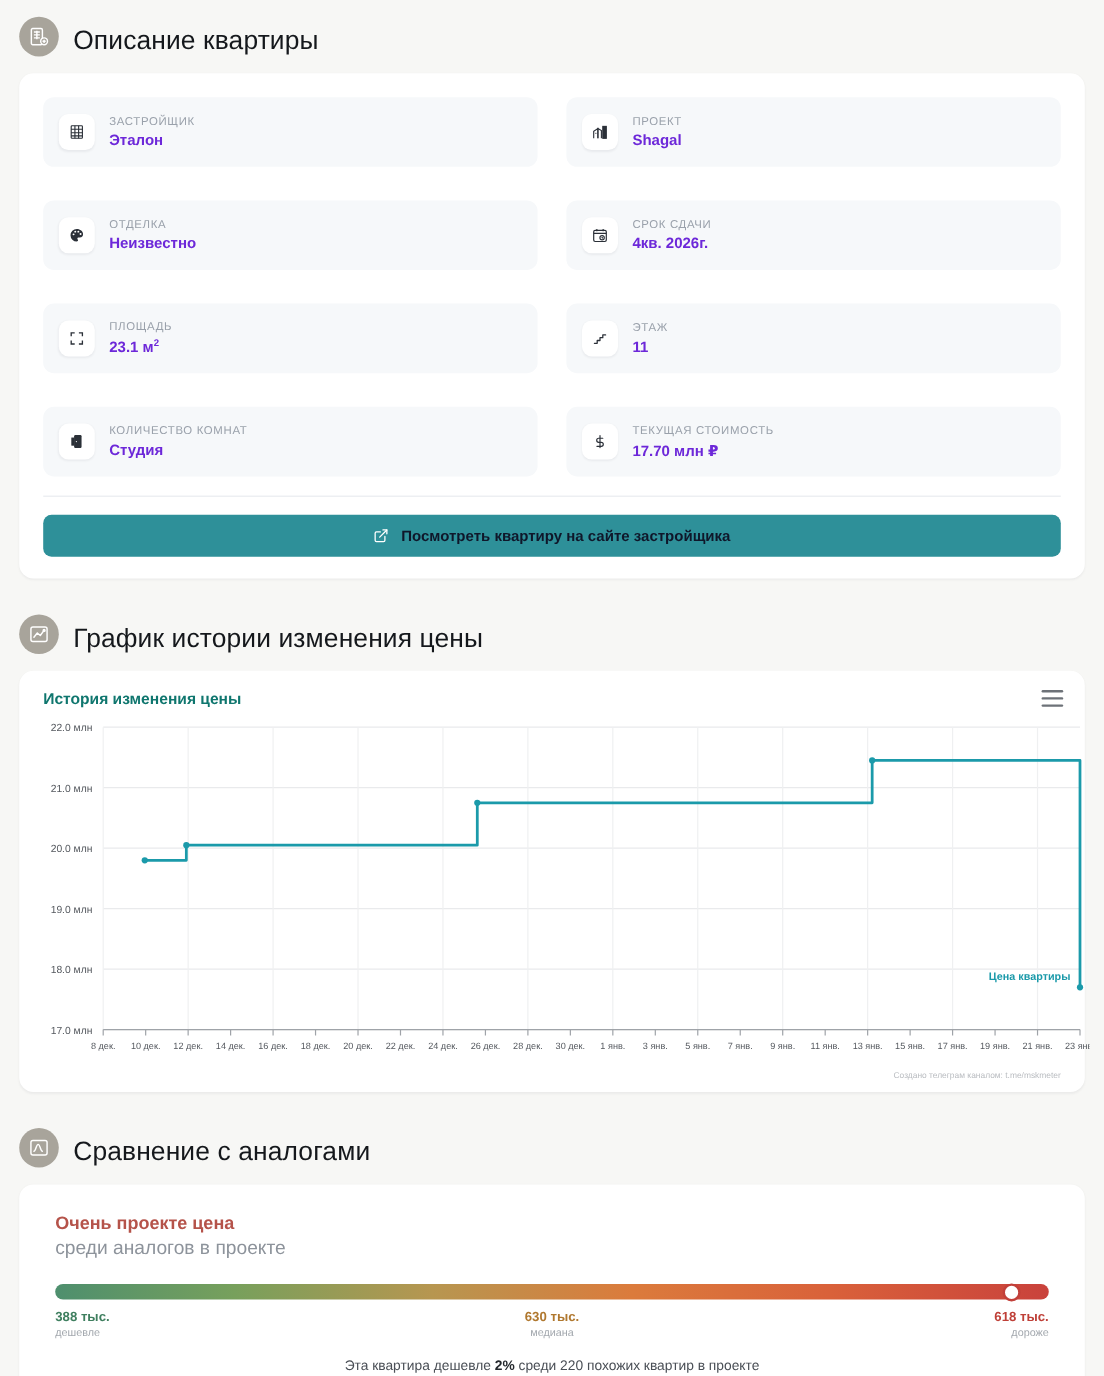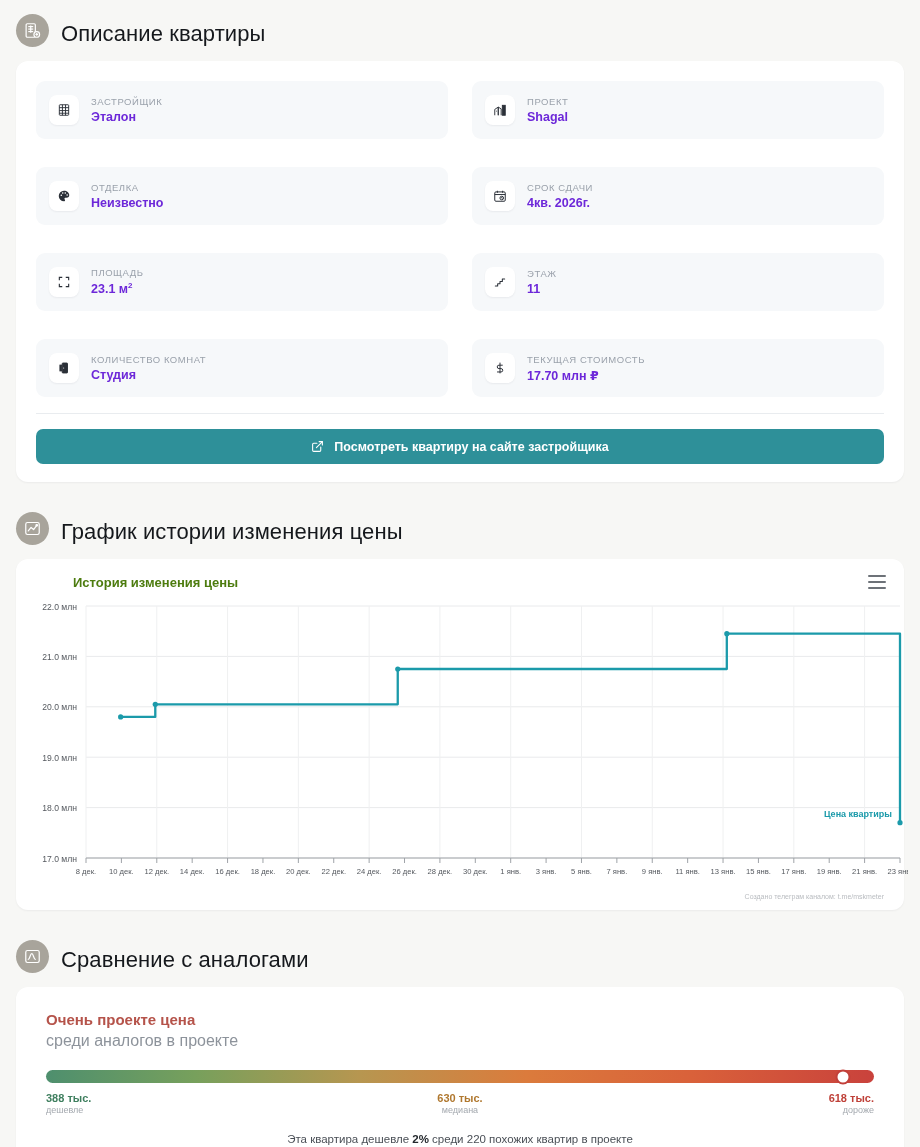--- a/index.html
+++ b/index.html
@@ -94,41 +94,40 @@
   .cta {
     display: flex;
     align-items: center;
     justify-content: center;
     gap: 10px;
     width: 100%;
     height: 35px;
     background: #2e9099;
     border: none;
     border-radius: 7px;
-    color: #ffffff;
+    color: #0f172a;
     font-size: 12.5px;
     font-weight: 700;
     cursor: pointer;
     font-family: inherit;
   }
   .cta svg { display:block; }
 
   
   .chart-card { padding: 14px 14px 10px 14px; }
   .chart-head {
     display: flex;
     align-items: flex-start;
     justify-content: space-between;
     padding: 2px 4px 0 6px;
   }
   .chart-title {
     font-size: 13px;
     font-weight: 700;
-    color: #4d7c0f;
-    margin-left: 37px;
+    color: #0f766e;
   }
   .burger {
     width: 18px; height: 14px;
     display: flex; flex-direction: column; justify-content: space-between;
     cursor: pointer;
   }
   .burger i { display:block; height: 2.4px; background: #6d7278; border-radius: 1px; }
   .plot-wrap { position: relative; height: 300px; margin-top: 6px; }
   .plot-wrap svg { display: block; }
   .chart-credit {

